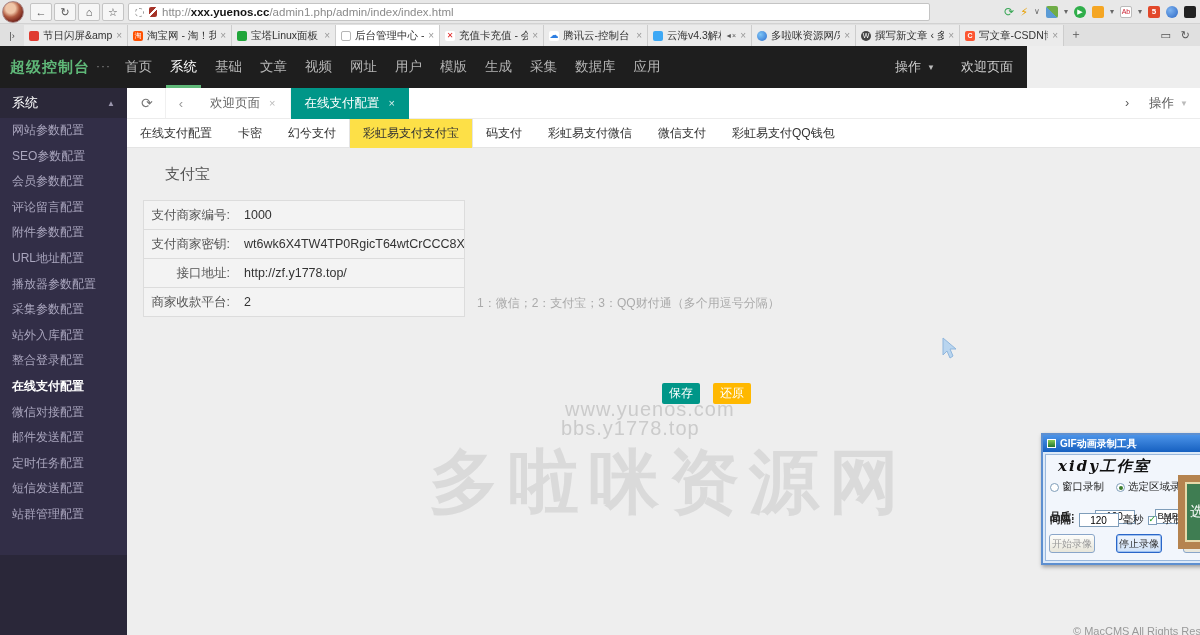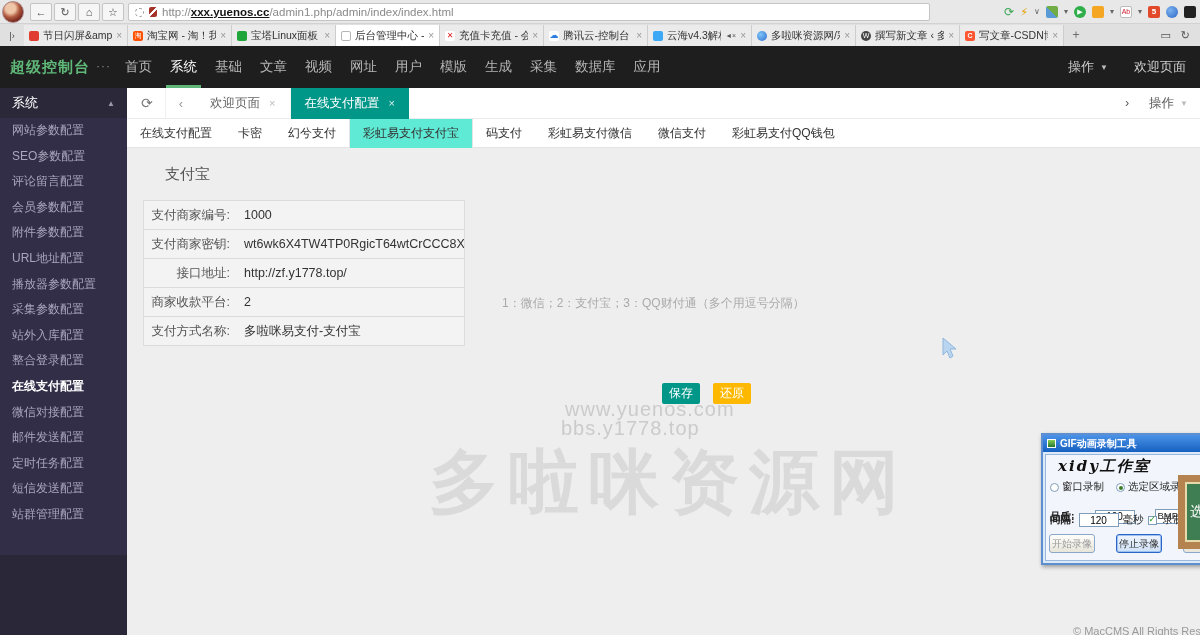--- a/index.html
+++ b/index.html
@@ -13,21 +13,21 @@
           background:radial-gradient(circle at 38% 32%,#f0c6a8 0 26%,#b05a40 48%,#7a2a20 72%,#4a120e);}
   .tb-btn{position:absolute;top:3px;width:22px;height:18px;border:1px solid #c4c4c4;background:#f6f6f6;border-radius:2px;
           font-size:11px;color:#555;display:flex;align-items:center;justify-content:center;}
   #btn-back{left:30px}#btn-refresh{left:54px}#btn-home{left:78px}#btn-star{left:102px}
   #urlbar{position:absolute;left:128px;top:3px;width:802px;height:18px;background:#fff;border:1px solid #c4c4c4;border-radius:2px;
           display:flex;align-items:center;padding:0 6px;gap:5px;}
   .url-circle{width:9px;height:9px;border:1px dashed #9a9a9a;border-radius:50%;flex:none;}
   .url-lock{width:8px;height:10px;border-radius:2px;flex:none;
             background:linear-gradient(135deg,#a53328 44%,#fff 44% 56%,#a53328 56%);}
   .url-text{font-size:11.5px;color:#8a8a8a;white-space:nowrap;overflow:hidden;}
-  .url-host{color:#141414;font-weight:bold;text-decoration:underline;}
+  .url-host{color:#141414;font-weight:bold;}
   #tb-right{position:absolute;right:4px;top:3px;height:18px;display:flex;align-items:center;gap:6px;}
   .ticon{font-size:11px;line-height:18px;}
   .ticon.sync{color:#3aa757;font-size:12px;}
   .ticon.flash{color:#e8a000;}
   .ticon.caret{color:#666;font-size:8px;}
   .sq{width:12px;height:12px;border-radius:2px;flex:none;}
   .sq.puzzle{background:linear-gradient(45deg,#5b9bd5 50%,#70ad47 50%);}
   .sq.play{border-radius:50%;background:#2fae4a;color:#fff;font-size:7px;text-align:center;line-height:12px;}
   .sq.book{background:#f5a623;}
   .sq.textab{background:#fff;border:1px solid #bbb;color:#c23;font-size:7px;text-align:center;line-height:10px;}
@@ -52,21 +52,21 @@
   .f8{border-radius:50%;background:radial-gradient(circle at 35% 35%,#7ec4f5,#2e6fd0);}
   .f9{border-radius:50%;background:#464646;color:#fff;font-size:7px;}
   .f10{background:#fc5531;color:#fff;font-size:7px;font-weight:bold;}
   .btab-title{flex:1;white-space:nowrap;overflow:hidden;}
   .btab-close{color:#999;font-size:10px;flex:none;}
   .audio-badge{color:#555;font-size:7px;flex:none;}
   .newtab{width:24px;text-align:center;font-size:12px;color:#555;padding-bottom:3px;flex:none;}
   #tabrow-corner{margin-left:auto;display:flex;gap:10px;padding:0 10px 4px 0;color:#555;font-size:11px;}
 
   
-  #adminbar{position:absolute;left:0;top:46px;width:1200px;height:42px;background:#1e1e1e;padding-left:41px;}
+  #adminbar{position:absolute;left:0;top:46px;width:1027px;height:42px;background:#1e1e1e;padding-left:41px;}
   .brand{position:absolute;left:10px;top:0;height:42px;line-height:42px;color:#5FB878;font-size:15px;font-weight:bold;letter-spacing:1px;}
   .dots{position:absolute;left:96px;top:0;height:42px;line-height:40px;color:#8a8a8a;font-size:12px;letter-spacing:1px;}
   #adminnav{position:absolute;left:116px;top:0;height:42px;display:flex;}
   .anav{height:42px;line-height:42px;padding:0 9px;font-size:13.5px;color:#b5b5b5;position:relative;white-space:nowrap;}
   .anav.active{color:#fff;}
   .anav.active::after{content:"";position:absolute;left:5px;right:5px;bottom:0;height:3px;background:#5FB878;}
   #admin-right{position:absolute;right:14px;top:0;height:42px;display:flex;gap:26px;align-items:center;color:#cfcfcf;font-size:13px;}
   .admin-act{display:flex;align-items:center;gap:6px;}
   .caret-sm{font-size:8px;color:#bbb;}
 
@@ -85,30 +85,30 @@
   .ts-chev{padding:0 13px;color:#999;font-size:13px;}
   .wtab{height:31px;display:flex;align-items:center;gap:9px;padding:0 14px;font-size:12.5px;color:#666;border-right:1px solid #f5f5f5;}
   .wtab .x{color:#bbb;font-size:11px;}
   .wtab.active{background:#009688;color:#fff;border-right:none;}
   .wtab.active .x{color:#d8efec;}
   #ts-right{margin-left:auto;display:flex;align-items:center;gap:20px;padding-right:12px;color:#555;font-size:12.5px;}
 
   
   #subtabs{position:absolute;left:127px;top:119px;width:1073px;height:29px;background:#fff;border-bottom:1px solid #e4e4e4;display:flex;}
   .stab{padding:0 13px;line-height:28px;font-size:12px;color:#333;white-space:nowrap;}
-  .stab.active{border-left:1px solid #e4e4e4;border-right:1px solid #e4e4e4;background:#5eead4;height:29px;margin-bottom:-1px;}
+  .stab.active{border-left:1px solid #e4e4e4;border-right:1px solid #e4e4e4;background:#fde047;height:29px;margin-bottom:-1px;}
 
   
   #content{position:absolute;left:127px;top:148px;width:1073px;height:487px;background:#eee;overflow:hidden;}
   .page-title{position:absolute;left:38px;top:17px;font-size:15px;color:#555;}
   #form{position:absolute;left:16px;top:52px;width:322px;}
   .frow{display:flex;align-items:center;width:322px;height:30px;margin-bottom:-1px;background:#f3f3f3;border:1px solid #dcdcdc;}
   .flabel{width:86px;text-align:right;font-size:12.5px;color:#555;flex:none;}
   .fvalue{flex:1;border:none;background:transparent;font-size:12.5px;color:#333;padding-left:14px;outline:none;min-width:0;}
-  .fhint{position:absolute;left:350px;top:147px;font-size:12px;color:#aaa;white-space:nowrap;margin-left:25px;}
+  .fhint{position:absolute;left:350px;top:147px;font-size:12px;color:#aaa;white-space:nowrap;}
   .btn{position:absolute;top:235px;width:38px;height:21px;border:none;border-radius:2px;color:#fff;font-size:12px;cursor:pointer;}
   .btn-save{left:535px;background:#009688;}
   .btn-reset{left:586px;background:#FFB800;}
   .wm{position:absolute;color:#cbcbcb;font-size:20px;letter-spacing:1px;white-space:nowrap;}
   .wm1{left:438px;top:250px;}
   .wm2{left:434px;top:269px;}
   .wm-big{position:absolute;left:302px;top:288px;font-size:70px;font-weight:bold;color:#dadada;letter-spacing:10px;white-space:nowrap;}
   .copyright{position:absolute;left:946px;top:477px;font-size:11px;color:#999;white-space:nowrap;}
 
   
@@ -270,22 +270,22 @@
     </div>
   </div>
 
   <div id="sidebar">
     <div class="side-head">
       <span>系统</span>
       <span class="caret-sm">▲</span>
     </div>
     <div class="side-item">网站参数配置</div>
     <div class="side-item">SEO参数配置</div>
+    <div class="side-item">会员参数配置</div>
     <div class="side-item">评论留言配置</div>
-    <div class="side-item">会员参数配置</div>
     <div class="side-item">附件参数配置</div>
     <div class="side-item">URL地址配置</div>
     <div class="side-item">播放器参数配置</div>
     <div class="side-item">采集参数配置</div>
     <div class="side-item">站外入库配置</div>
     <div class="side-item">整合登录配置</div>
     <div class="side-item active">在线支付配置</div>
     <div class="side-item">微信对接配置</div>
     <div class="side-item">邮件发送配置</div>
     <div class="side-item">定时任务配置</div>
@@ -339,24 +339,20 @@
         <input class="fvalue" value="wt6wk6X4TW4TP0RgicT64wtCrCCC8XLx" style="">
       </div>
       <div class="frow">
         <label class="flabel">接口地址:</label>
         <input class="fvalue" value="http://zf.y1778.top/" style="">
       </div>
       <div class="frow">
         <label class="flabel">商家收款平台:</label>
         <input class="fvalue" value="2" style="">
       </div>
-      <div class="frow">
-        <label class="flabel">支付方式名称:</label>
-        <input class="fvalue" value="多啦咪易支付-支付宝" style="">
-      </div>
     </div>
     <span class="fhint">1：微信；2：支付宝；3：QQ财付通（多个用逗号分隔）</span>
 
     <button class="btn btn-save">保存</button>
     <button class="btn btn-reset">还原</button>
 
     <div class="wm wm1">www.yuenos.com</div>
     <div class="wm wm2">bbs.y1778.top</div>
     <div class="wm-big">多啦咪资源网</div>
 

